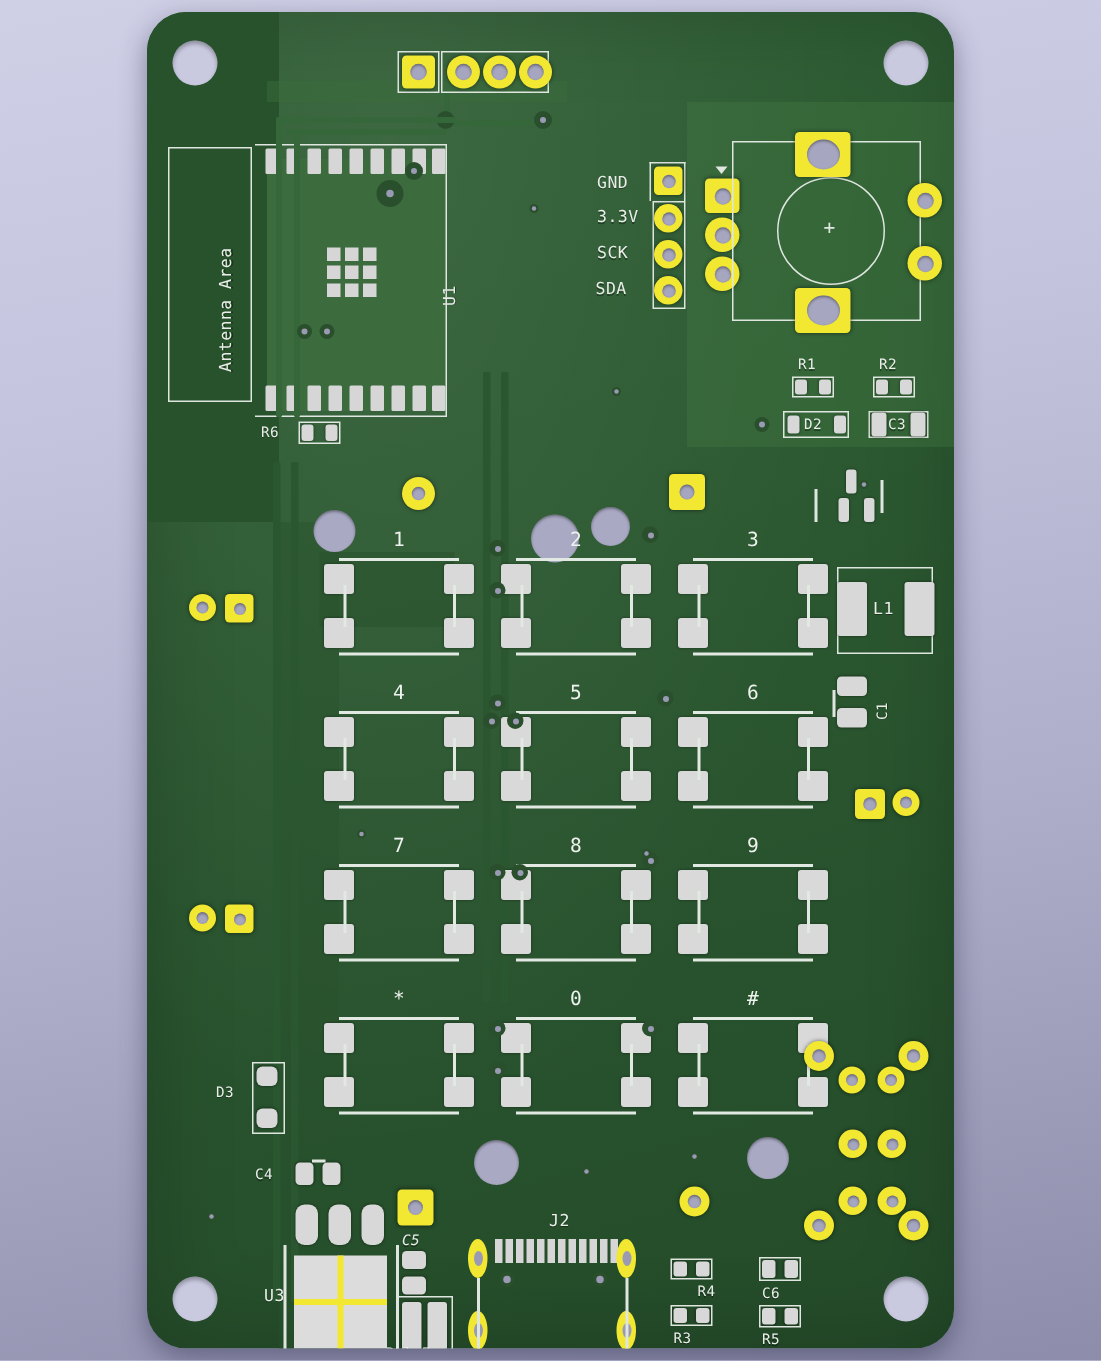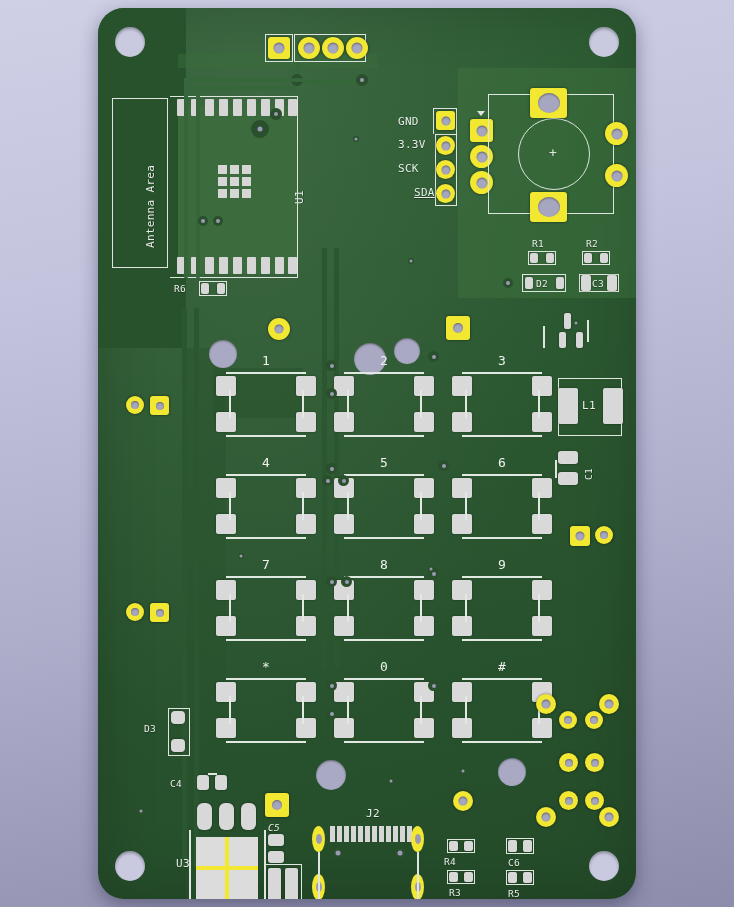--- a/index.html
+++ b/index.html
@@ -171,21 +171,21 @@
       </div>
 
     <div class="silk sm" style="left:76px;top:275px;">R6</div>
     <div class="pad" style="left:103px;top:275px;width:8px;height:11px;"></div>
     <div class="pad" style="left:119px;top:275px;width:8px;height:11px;"></div>
     <div class="silkbox" style="left:101px;top:273px;width:28px;height:15px;border-width:1px;"></div>
 
     <div class="silk" style="left:300px;top:108px;">GND</div>
     <div class="silk" style="left:300px;top:131px;">3.3V</div>
     <div class="silk" style="left:300px;top:155px;">SCK</div>
-    <div class="silk" style="left:316px;top:179px;text-decoration:underline;">SDA</div>
+    <div class="silk" style="left:299px;top:179px;">SDA</div>
 
     <div class="silkbox" style="left:335px;top:100px;width:24px;height:26px;border-bottom:none;"></div>
     <div class="padg" style="left:338px;top:103px;width:19px;height:19px;">
         <div class="hole" style="width:9px;height:9px;"></div>
       </div>
     <div class="silkbox" style="left:337px;top:126px;width:22px;height:72px;"></div>
     <div class="padg round" style="left:338px;top:128px;width:19px;height:19px;">
         <div class="hole" style="width:9px;height:9px;"></div>
       </div>
     <div class="padg round" style="left:338px;top:152px;width:19px;height:19px;">
@@ -532,21 +532,21 @@
     <div class="via" style="left:235px;top:840px;width:10px;height:10px;">
         <i style="width:5px;height:5px;"></i>
       </div>
     <div class="via" style="left:297px;top:840px;width:10px;height:10px;">
         <i style="width:5px;height:5px;"></i>
       </div>
 
     <div class="pad" style="left:351px;top:833px;width:9px;height:10px;"></div>
     <div class="pad" style="left:366px;top:833px;width:9px;height:10px;"></div>
     <div class="silkbox" style="left:349px;top:831px;width:28px;height:14px;border-width:1px;"></div>
-    <div class="silk sm" style="left:330px;top:848px;padding-left:16px;">R4</div>
+    <div class="silk sm" style="left:351px;top:848px;padding-left:16px;">R4</div>
 
     <div class="pad" style="left:351px;top:864px;width:9px;height:10px;"></div>
     <div class="pad" style="left:366px;top:864px;width:9px;height:10px;"></div>
     <div class="silkbox" style="left:349px;top:862px;width:28px;height:14px;border-width:1px;"></div>
     <div class="silk sm" style="left:351px;top:879px;">R3</div>
 
     <div class="pad" style="left:410px;top:832px;width:9px;height:12px;"></div>
     <div class="pad" style="left:425px;top:832px;width:9px;height:12px;"></div>
     <div class="silkbox" style="left:408px;top:830px;width:28px;height:16px;border-width:1px;"></div>
     <div class="silk sm" style="left:410px;top:849px;">C6</div>

